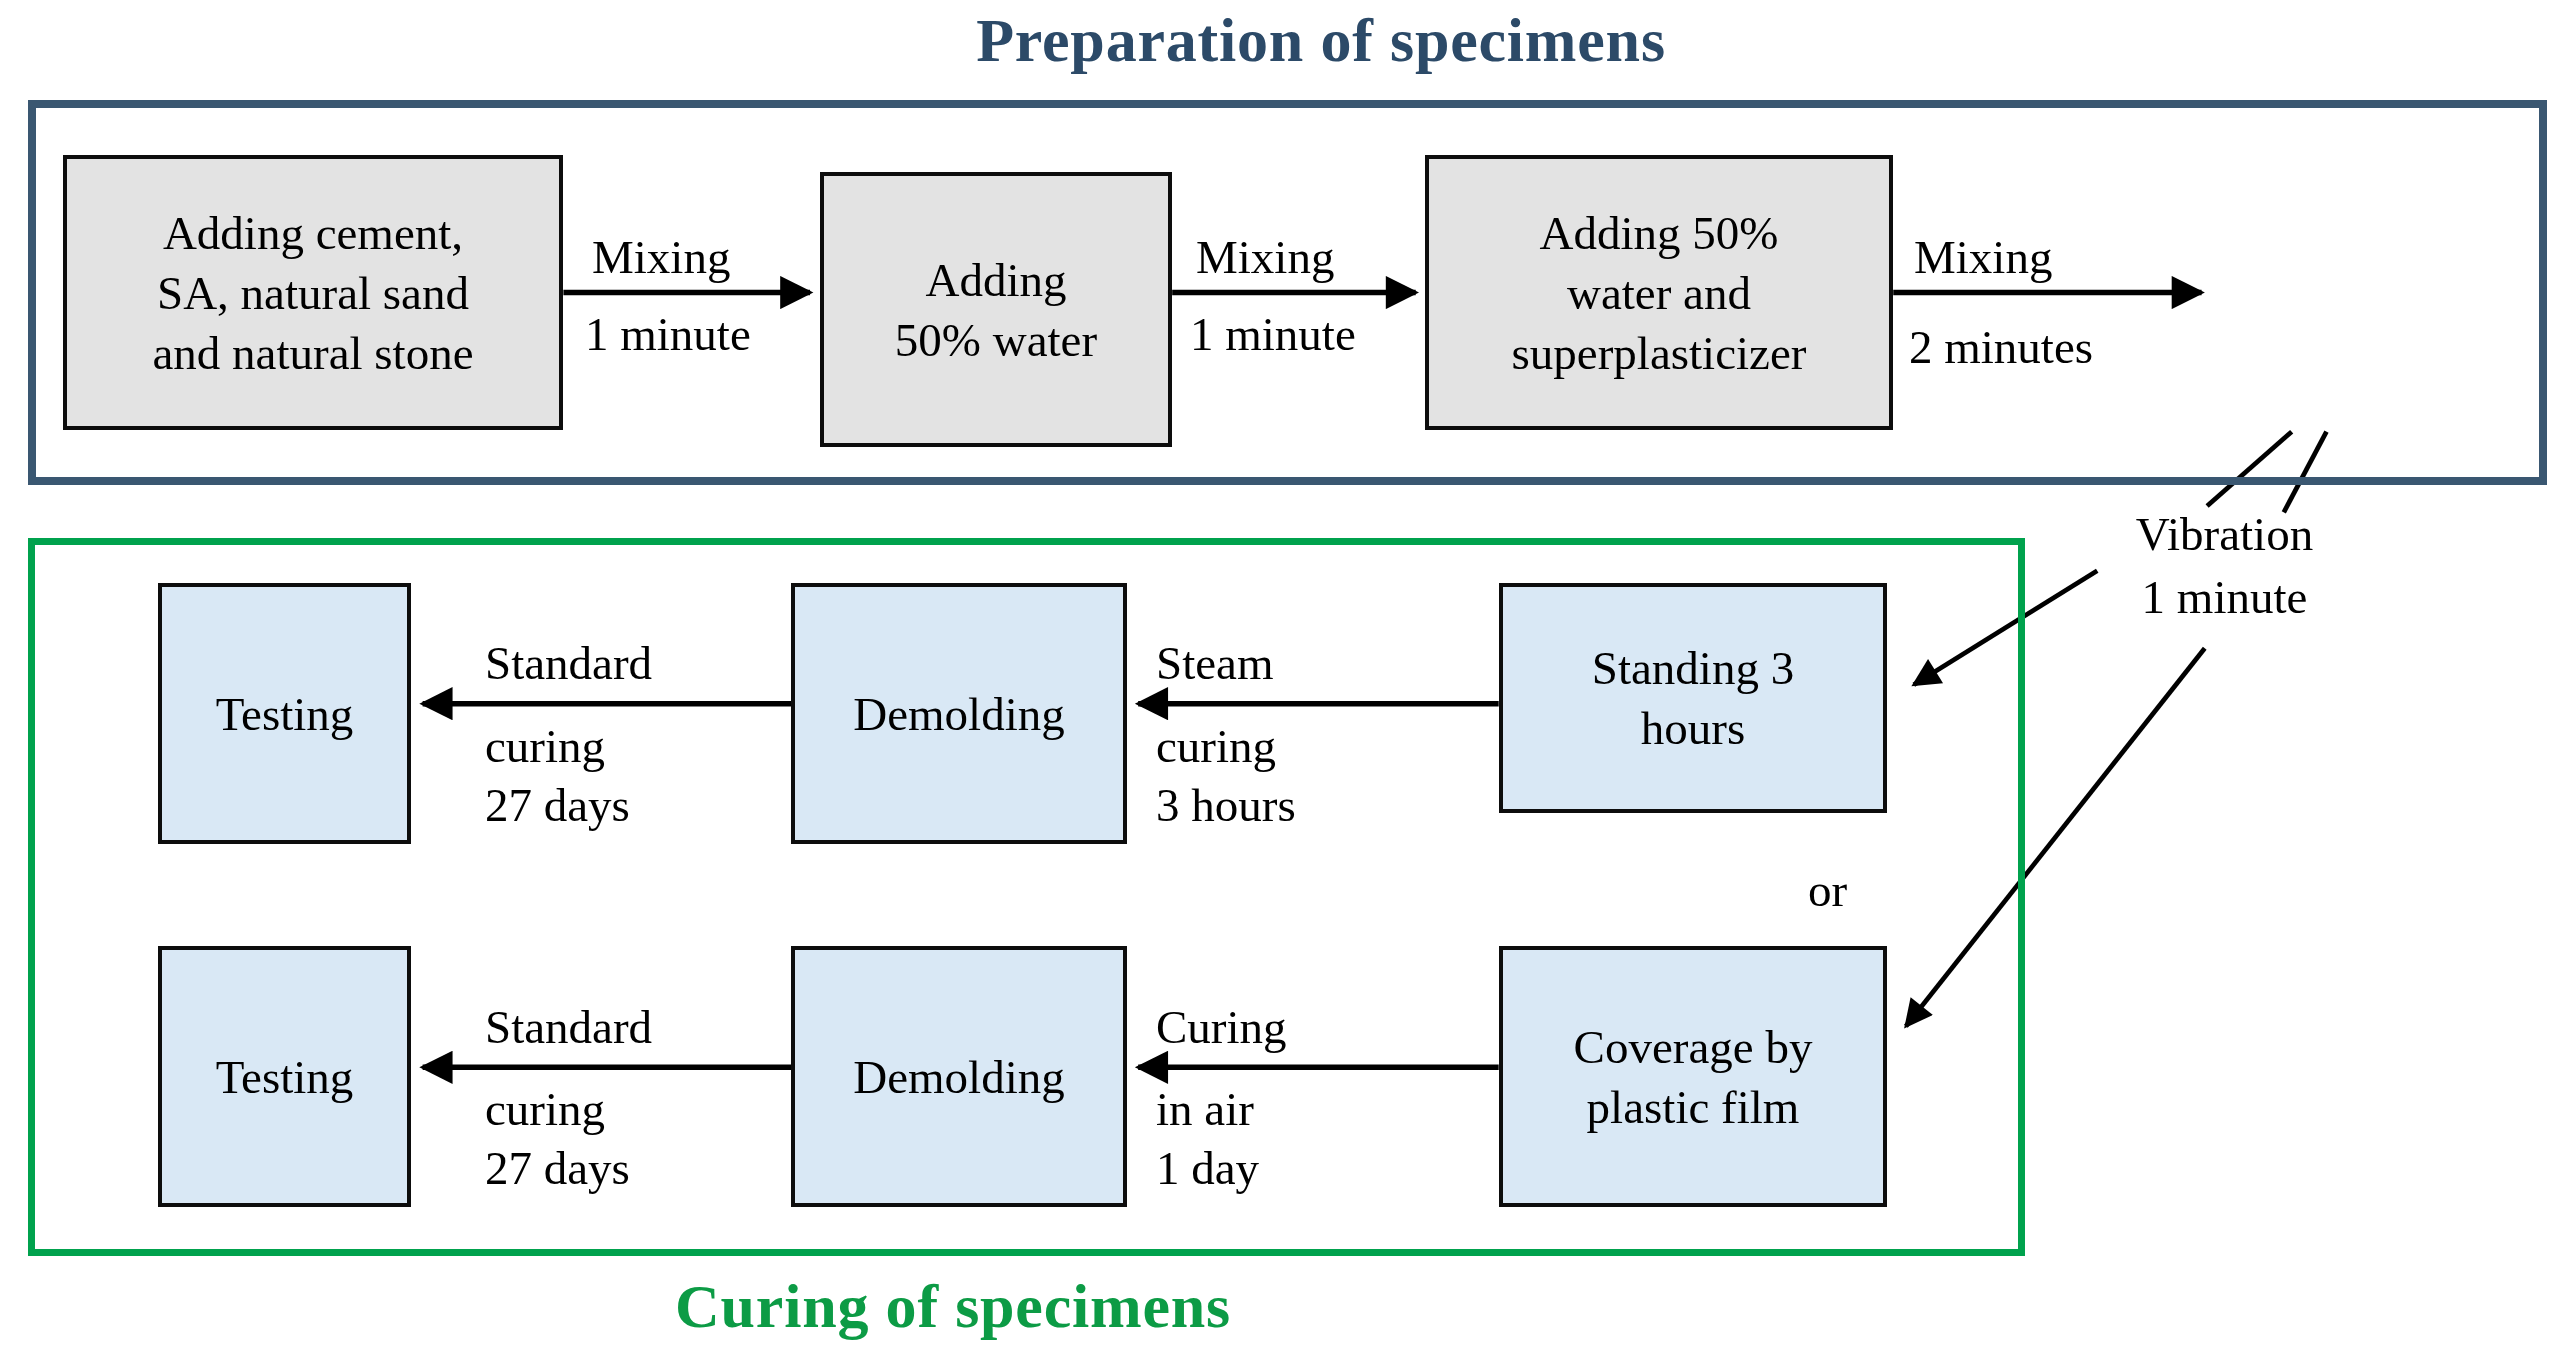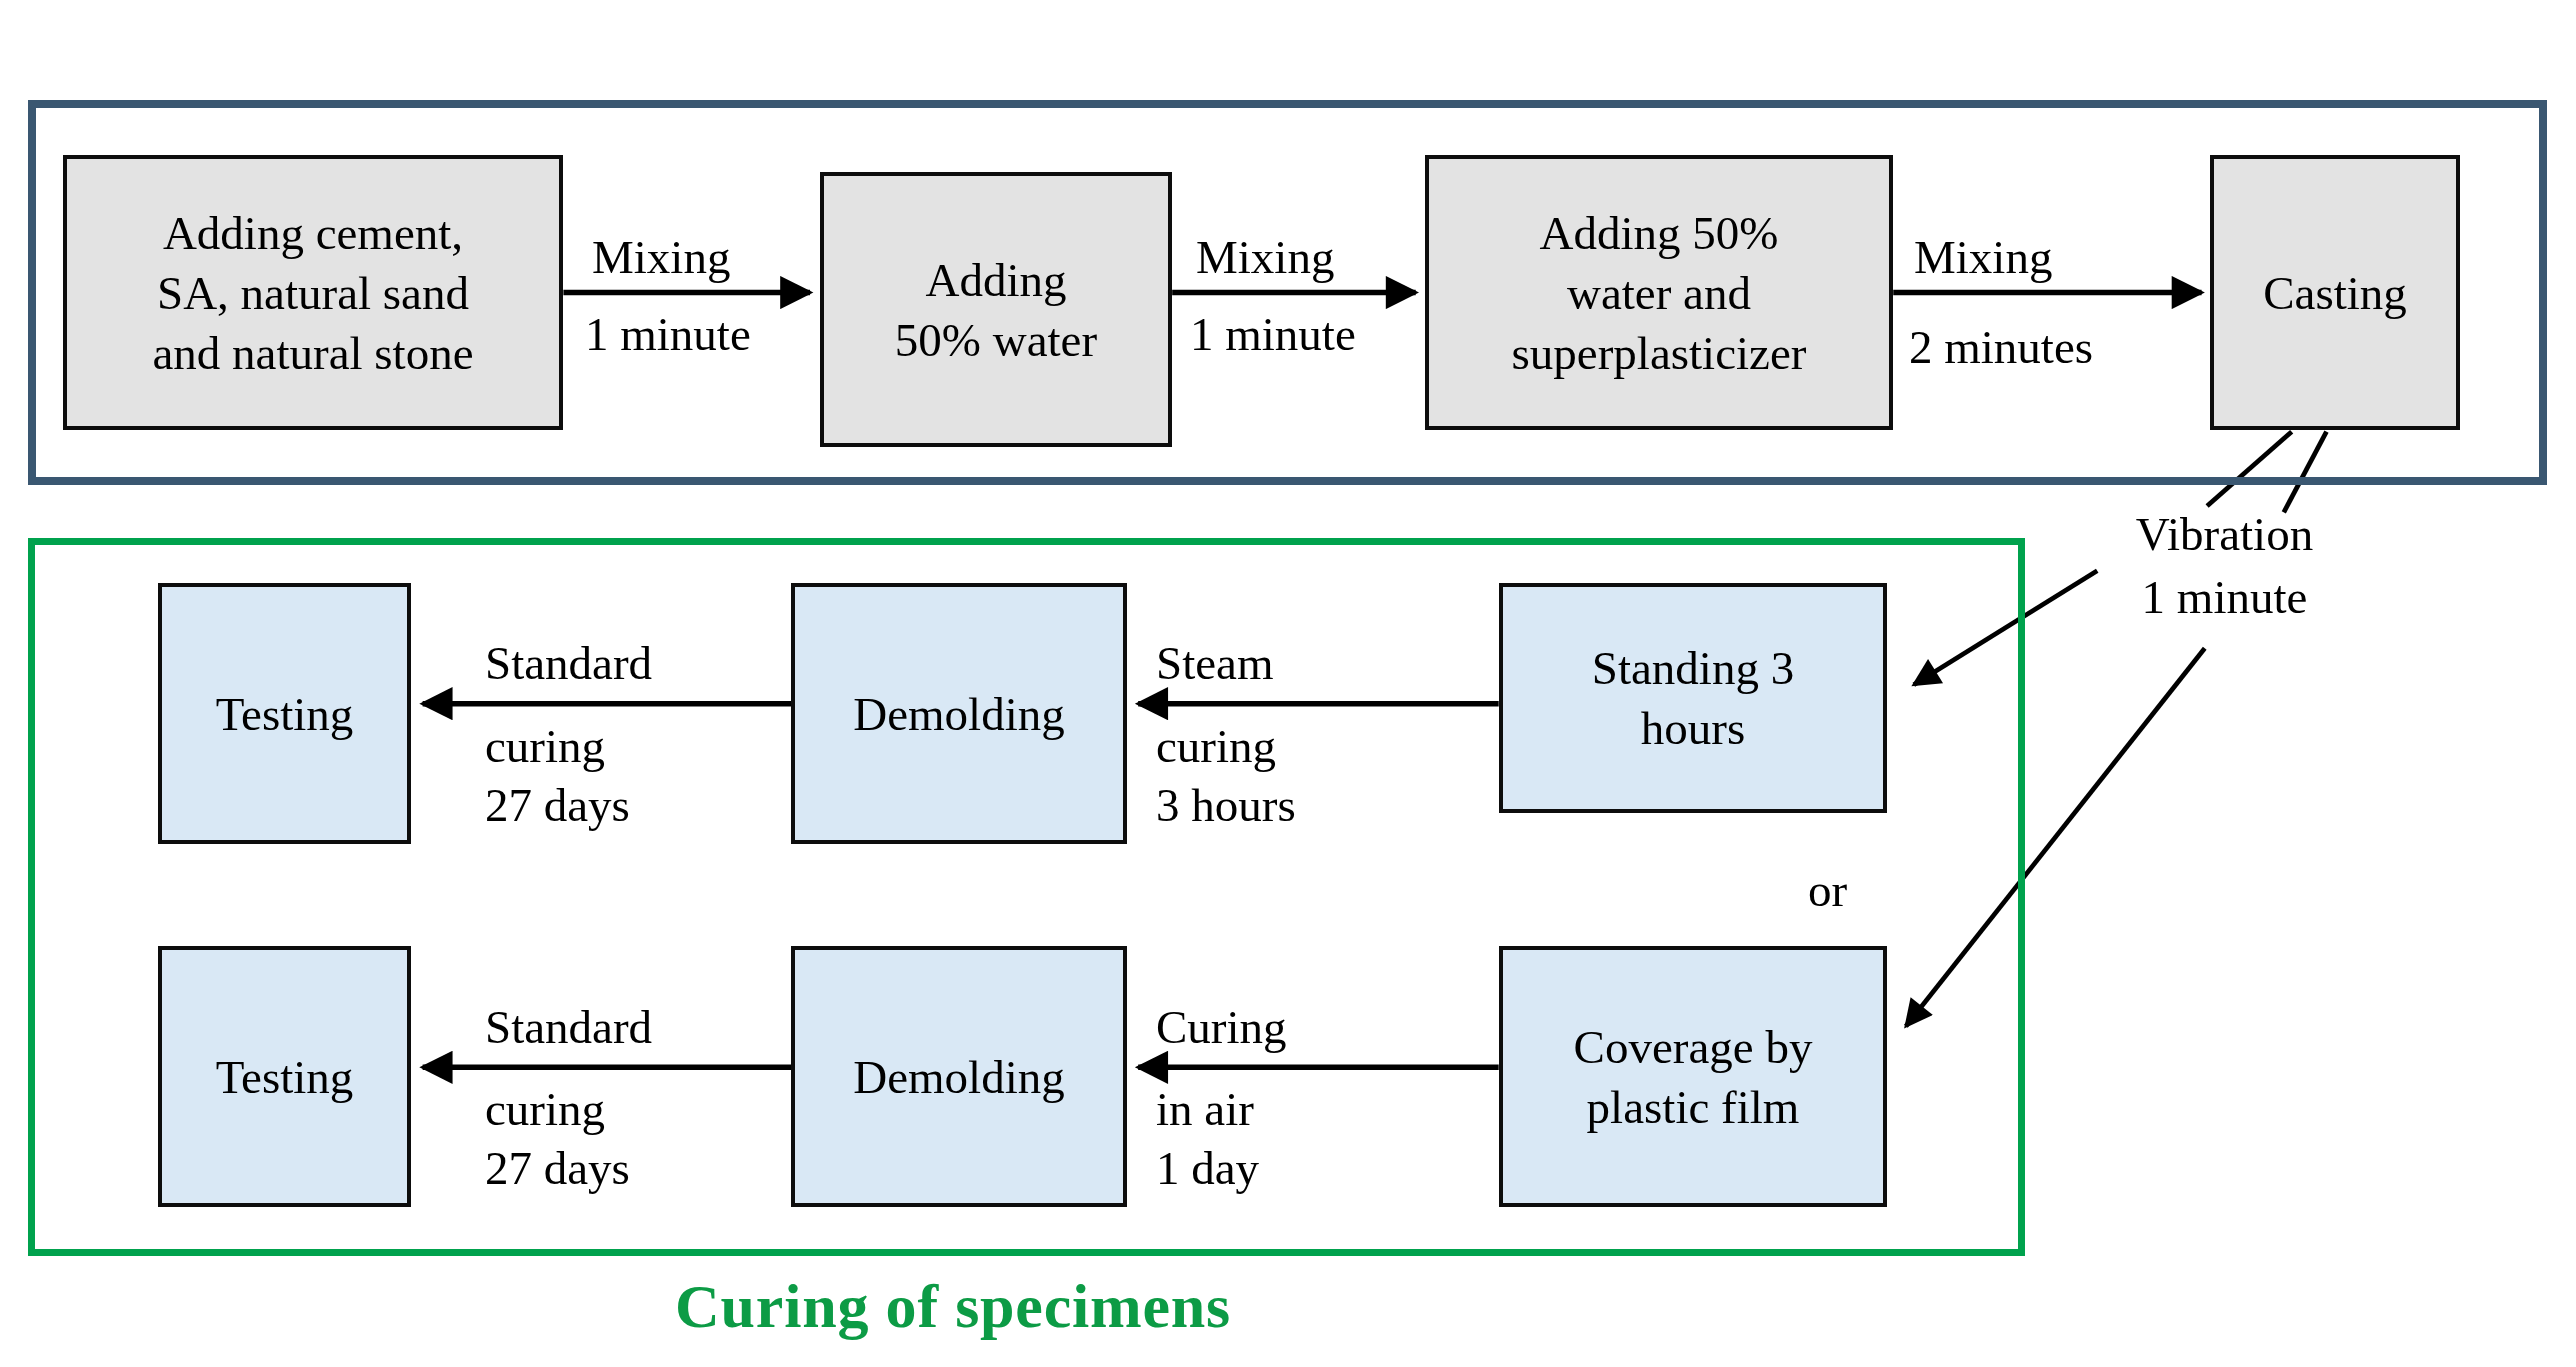--- a/index.html
+++ b/index.html
@@ -54,31 +54,31 @@
 
     <line x1="2898" y1="546" x2="2791" y2="640" stroke="#000" stroke-width="6"></line>
     <line x1="2942" y1="546" x2="2888" y2="648" stroke="#000" stroke-width="6"></line>
     <line x1="2652" y1="722" x2="2420" y2="866" stroke="#000" stroke-width="6" marker-end="url(#ah)"></line>
     <line x1="2788" y1="820" x2="2410" y2="1298" stroke="#000" stroke-width="6" marker-end="url(#ah)"></line>
   </svg>
 
   <div class="section prep-section" style="left:28px;top:100px;width:2503px;height:369px;"></div>
   <div class="section curing-section" style="left:28px;top:538px;width:1983px;height:704px;"></div>
 
+  <div class="abs title prep-title" style="left:791px;top:6.3px;width:1060px;">Preparation of specimens</div>
   <div class="abs title curing-title" style="left:423px;top:1272px;width:1060px;">Curing of specimens</div>
 
   <div class="node gray" style="left:63px;top:155px;width:500px;height:275px;">Adding cement,
 SA, natural sand
 and natural stone</div>
   <div class="node gray" style="left:820px;top:155px;width:352px;height:275px;margin-top:17px;">Adding
 50% water</div>
   <div class="node gray" style="left:1425px;top:155px;width:468px;height:275px;">Adding 50%
 water and
 superplasticizer</div>
-  <div class="node gray" style="left:2210px;top:155px;width:250px;height:275px;">Casting</div>
 
   <div class="lbl" style="left:592px;top:228px;">Mixing</div>
   <div class="lbl" style="left:585px;top:305px;">1 minute</div>
   <div class="lbl" style="left:1196px;top:228px;">Mixing</div>
   <div class="lbl" style="left:1190px;top:305px;">1 minute</div>
   <div class="lbl" style="left:1914px;top:228px;">Mixing</div>
   <div class="lbl" style="left:1909px;top:305px;margin-top:13px;">2 minutes</div>
 
   <div class="lbl center" style="left:2094px;top:503px;width:261px;line-height:63px;">Vibration
 1 minute</div>

